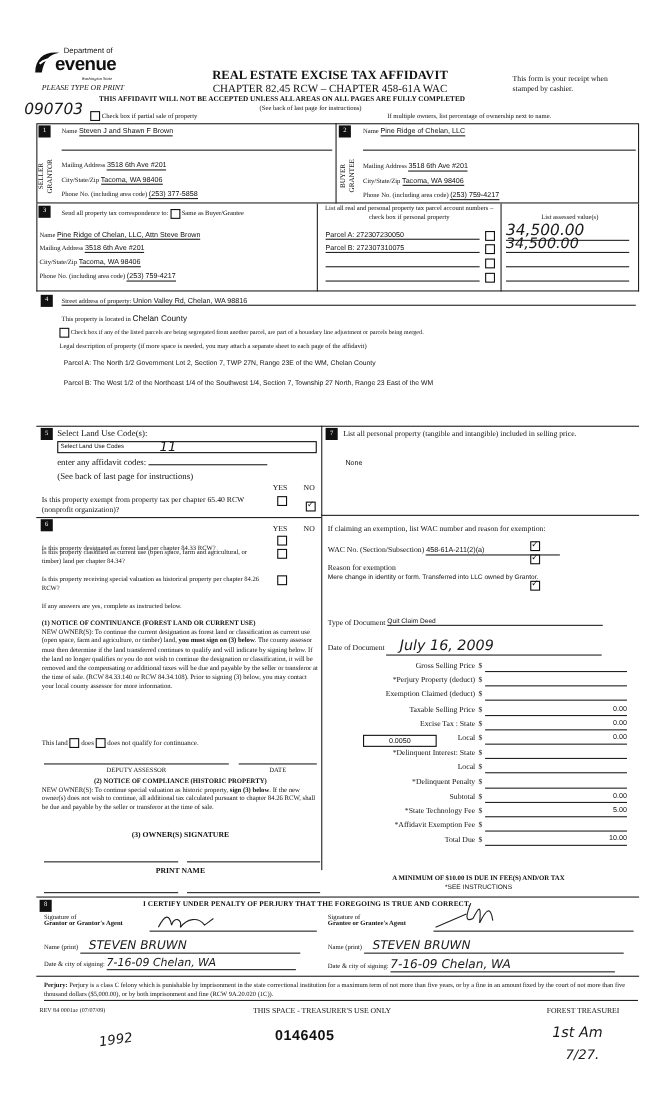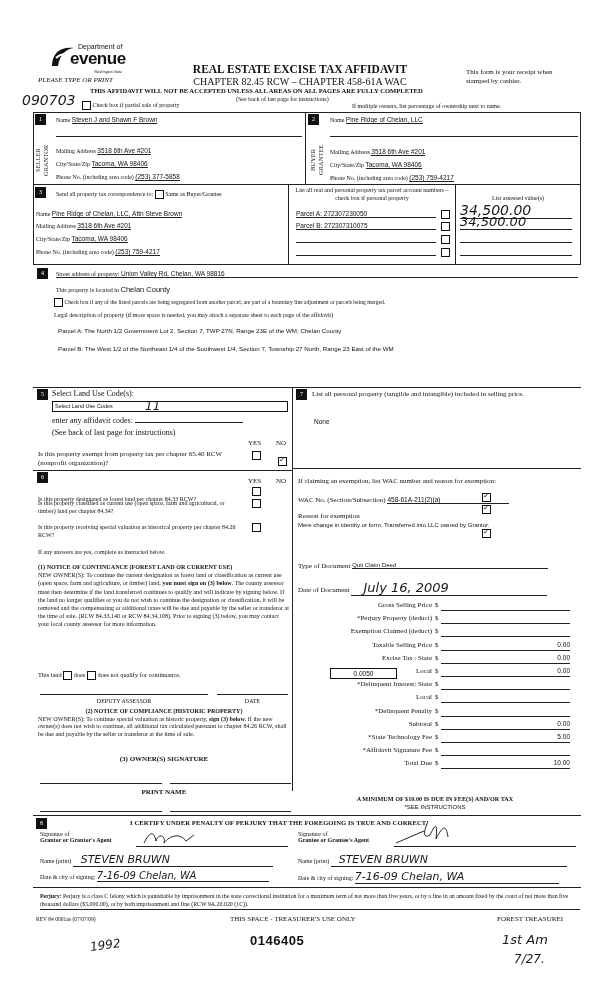--- a/index.html
+++ b/index.html
@@ -19,21 +19,21 @@
   .vlabel { position: absolute; writing-mode: vertical-rl; transform: rotate(180deg); font-size: 6.5px; text-align: center; line-height: 8px; }
   .row-line { position: absolute; border-bottom: 1px solid #222; }
   .right { text-align: right; }
 </style>
 </head>
 <body>
 
 
 
 
-<div class="abs" style="left:48px;top:40px;width:82px;height:38px;">
+<div class="abs" style="left:28px;top:40px;width:82px;height:38px;">
   <svg width="28" height="26" viewBox="0 0 28 26" style="position:absolute;left:0;top:4px;">
     <path d="M4 22 C4 8, 14 2, 26 4 C18 5, 12 10, 10 22 Z" fill="#111"></path>
     <path d="M8 14 C12 10, 18 9, 22 10" stroke="#fff" stroke-width="2" fill="none"></path>
   </svg>
   <span class="abs sans" style="left:30px;top:3px;font-size:7px;">Department of</span>
   <span class="abs sans" style="left:22px;top:9px;font-size:17px;font-weight:bold;letter-spacing:-0.5px;">evenue</span>
   <span class="abs" style="left:46px;top:29px;font-size:4px;font-style:italic;">Washington State</span>
 </div>
 <div class="abs t7" style="left:38px;top:76px;font-style:italic;">PLEASE TYPE OR PRINT</div>
 <div class="abs" style="left:155px;top:63px;width:290px;text-align:center;font-size:11.5px;font-weight:bold;">REAL ESTATE EXCISE TAX AFFIDAVIT</div>
@@ -308,21 +308,21 @@
       <span class="abs right" style="left: 0px; top: 0px; width: 136px;">Subtotal</span>
       <span class="abs" style="left: 139px; top: 0px;">$</span>
       <span class="abs sans right ul" style="left: 145px; top: 0px; width: 129px; height: 10px; font-size: 6.5px;">0.00</span>
     </div>
     <div class="abs" style="left: 296px; top: 733px; width: 280px; height: 11px; font-size: 7px;">
       <span class="abs right" style="left: 0px; top: 0px; width: 136px;">*State Technology Fee</span>
       <span class="abs" style="left: 139px; top: 0px;">$</span>
       <span class="abs sans right ul" style="left: 145px; top: 0px; width: 129px; height: 10px; font-size: 6.5px;">5.00</span>
     </div>
     <div class="abs" style="left: 296px; top: 746.2px; width: 280px; height: 11px; font-size: 7px;">
-      <span class="abs right" style="left: 0px; top: 0px; width: 136px;">*Affidavit Signature Fee</span>
+      <span class="abs right" style="left: 0px; top: 0px; width: 136px;">*Affidavit Exemption Fee</span>
       <span class="abs" style="left: 139px; top: 0px;">$</span>
       <span class="abs sans right ul" style="left: 145px; top: 0px; width: 129px; height: 10px; font-size: 6.5px;"></span>
     </div>
     <div class="abs" style="left: 296px; top: 759.4px; width: 280px; height: 11px; font-size: 7px;">
       <span class="abs right" style="left: 0px; top: 0px; width: 136px;">Total Due</span>
       <span class="abs" style="left: 139px; top: 0px;">$</span>
       <span class="abs sans right ul" style="left: 145px; top: 0px; width: 129px; height: 10px; font-size: 6.5px;">10.00</span>
     </div>
   </div>
 <div class="abs sans" style="left:330px;top:668px;width:67px;height:11px;border:1px solid #111;font-size:6.5px;text-align:center;line-height:10px;">0.0050</div>

